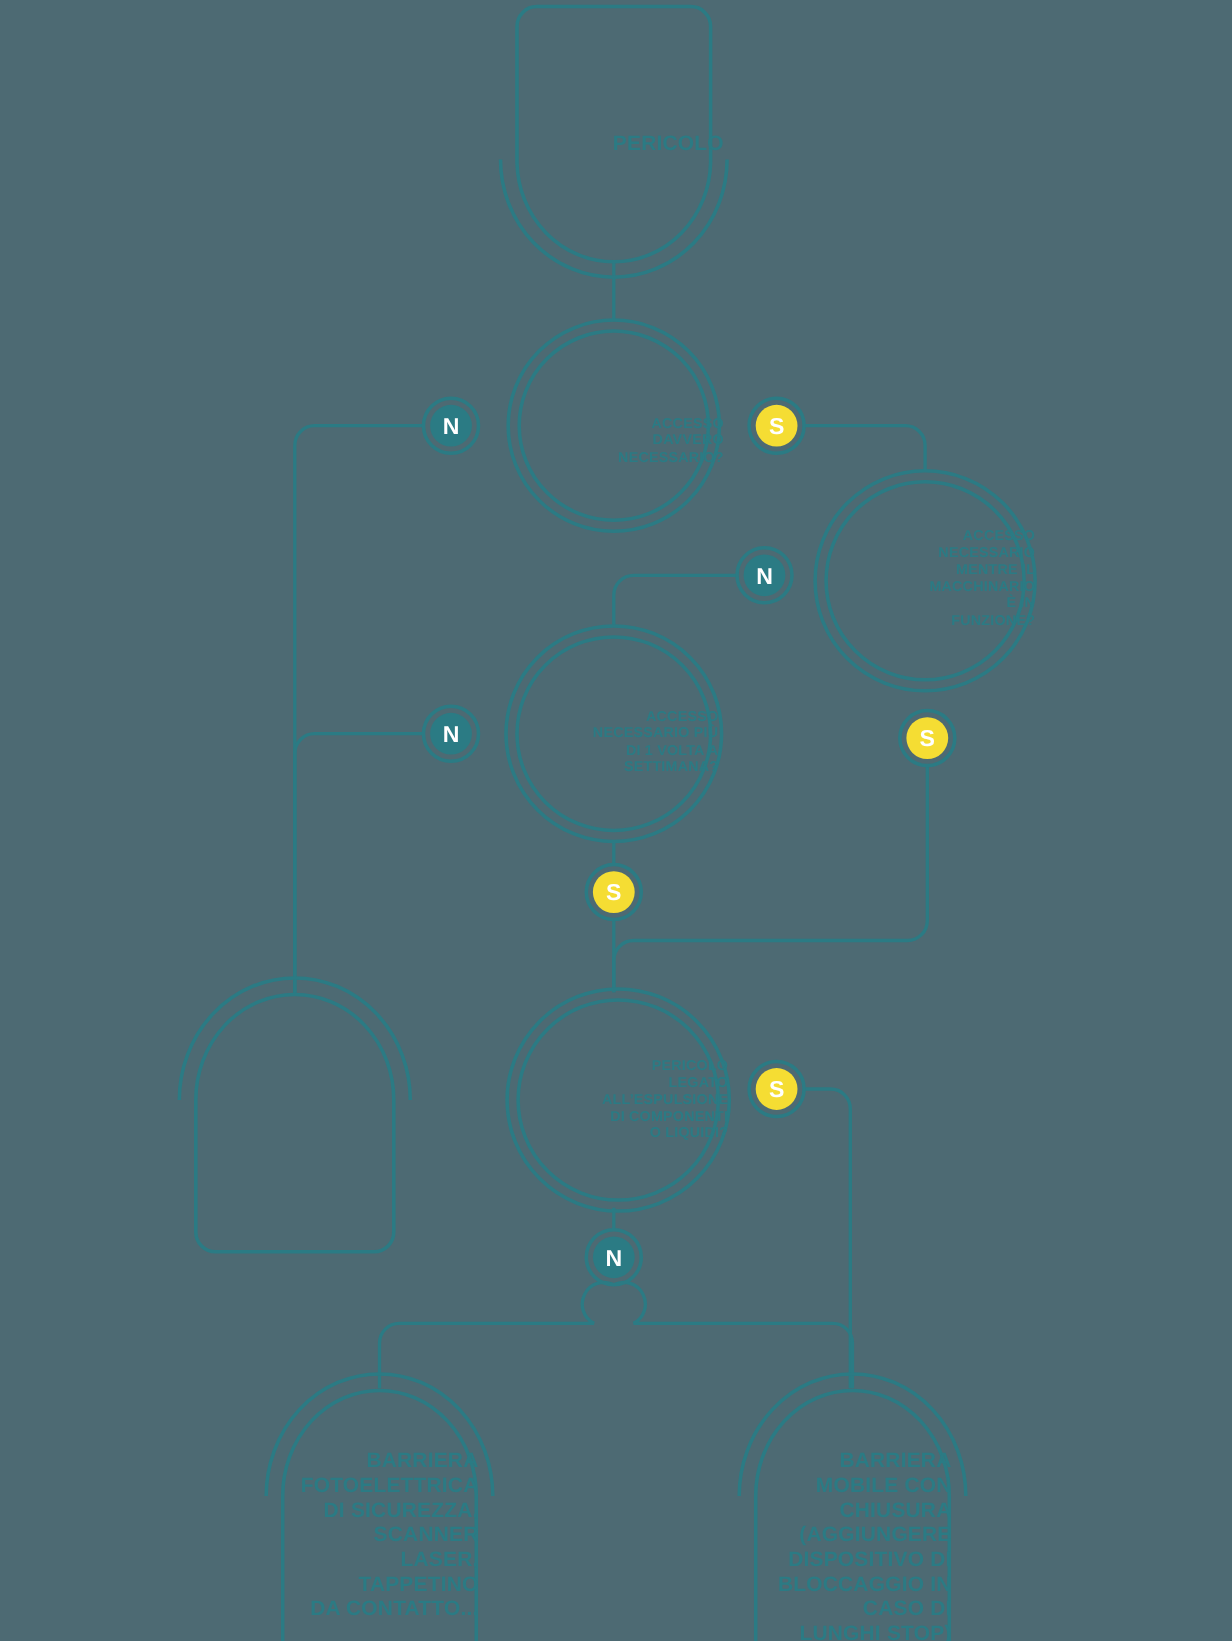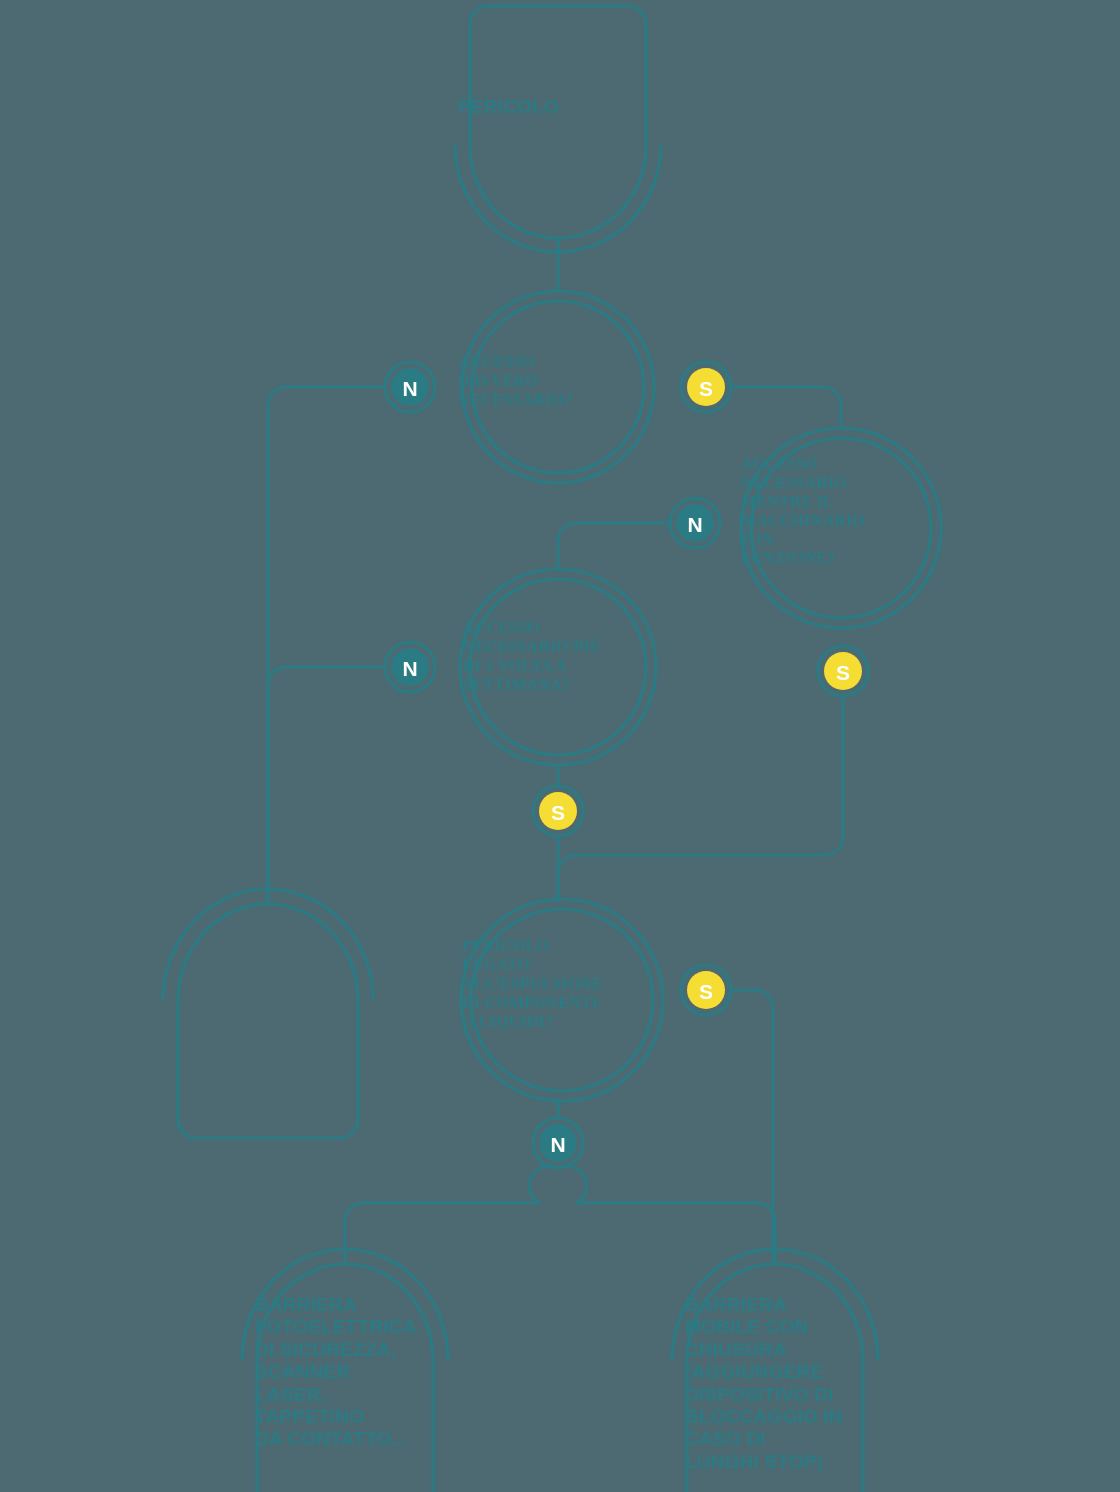--- a/index.html
+++ b/index.html
@@ -51,31 +51,32 @@
   .badge-text {
     font-family: "Liberation Sans", sans-serif;
     font-size: 21px;
     font-weight: 700;
     fill: #ffffff;
     text-anchor: middle;
     dominant-baseline: central;
   }
   .node-label {
     position: absolute;
-    text-align: left;
+    text-align: right;
     color: #2b7b84;
     font-family: "Liberation Sans", sans-serif;
     font-weight: 700;
     letter-spacing: 0.2px;
     line-height: 1.18;
     pointer-events: none;
     white-space: pre-line;
+    margin-top: 24px;
   }
   .lbl-terminal { font-size: 19px; }
-  .lbl-decision { font-size: 16px; font-family: Liberation Serif, serif; }
+  .lbl-decision { font-size: 13px; }
 </style>
 </head>
 <body>
 
 <div id="flow-root">
 
   <svg class="flow-svg" viewBox="0 0 1120 1492" xmlns="http://www.w3.org/2000/svg">
 
     <g>
 

